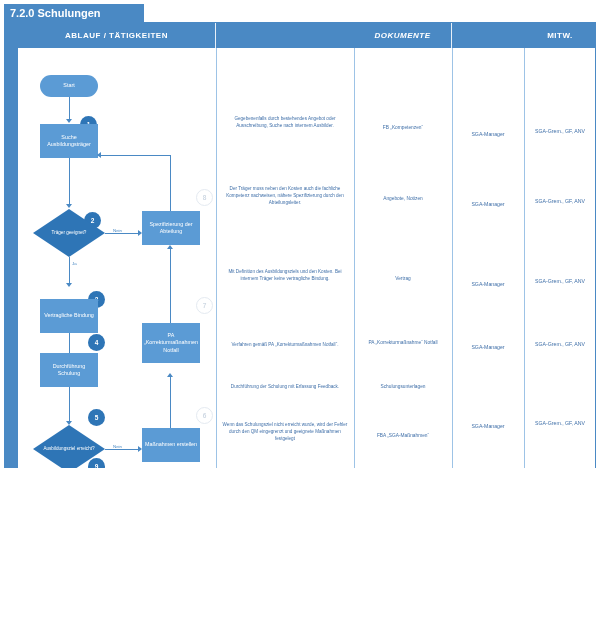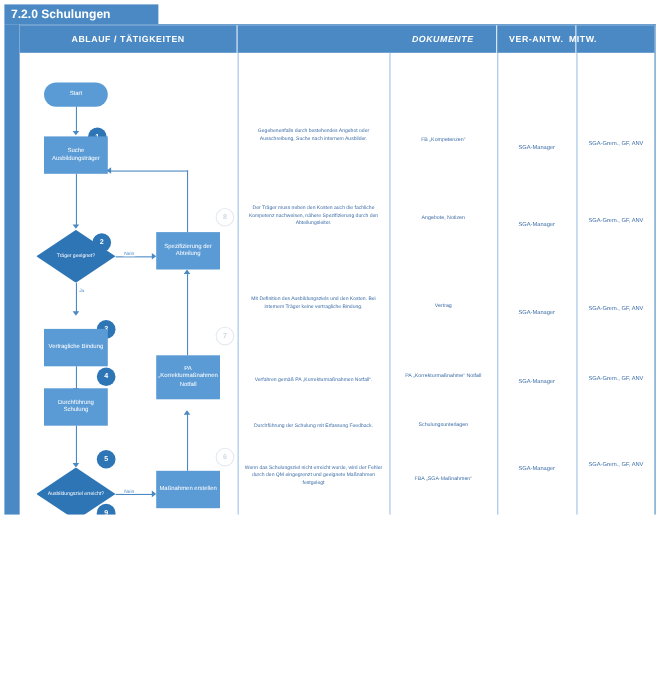--- a/index.html
+++ b/index.html
@@ -211,22 +211,21 @@
 
   <div class="phase-lane">
     <div class="phase-label">Phase</div>
   </div>
 
   <div class="grid">
 
     <div class="header-row">
       <div class="header-cell" style="left:0;width:198px;">ABLAUF / TÄTIGKEITEN</div>
       <div class="header-cell" style="left:336px;width:98px;font-style:italic;">DOKUMENTE</div>
-      <div class="header-cell" style="left:434px;width:72px;">VER-ANTW.</div>
-      <div class="header-cell last" style="left:476px;width:72px;">MITW.</div>
+      <div class="header-cell last" style="left:506px;width:72px;">MITW.</div>
     </div>
 
     <div class="col-divider" style="left:198px;"></div>
     <div class="col-divider" style="left:336px;"></div>
     <div class="col-divider" style="left:434px;"></div>
     <div class="col-divider" style="left:506px;"></div>
 
     <div class="node terminator" style="left:22px;top:52px;width:58px;height:22px;">Start</div>
     <div class="line v" style="left:51px;top:74px;height:24px;"></div>
     <div class="arrow-down" style="left:48px;top:96px;"></div>

